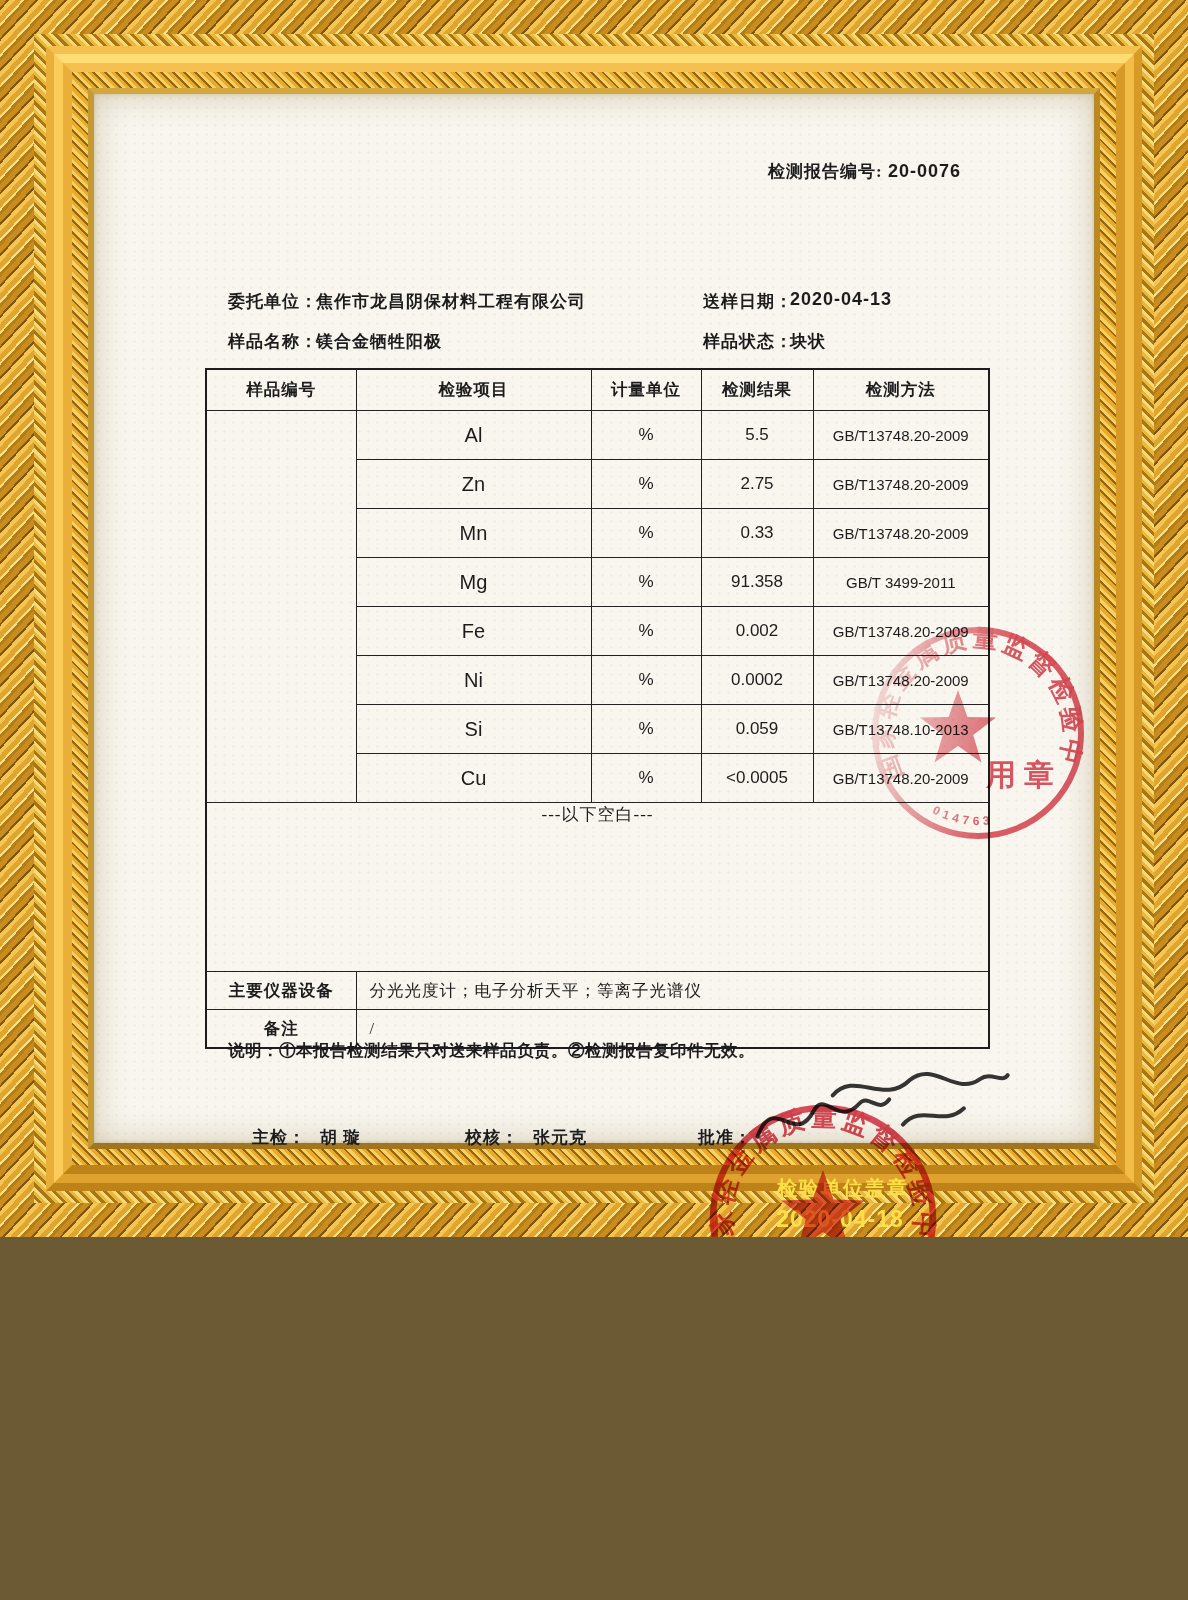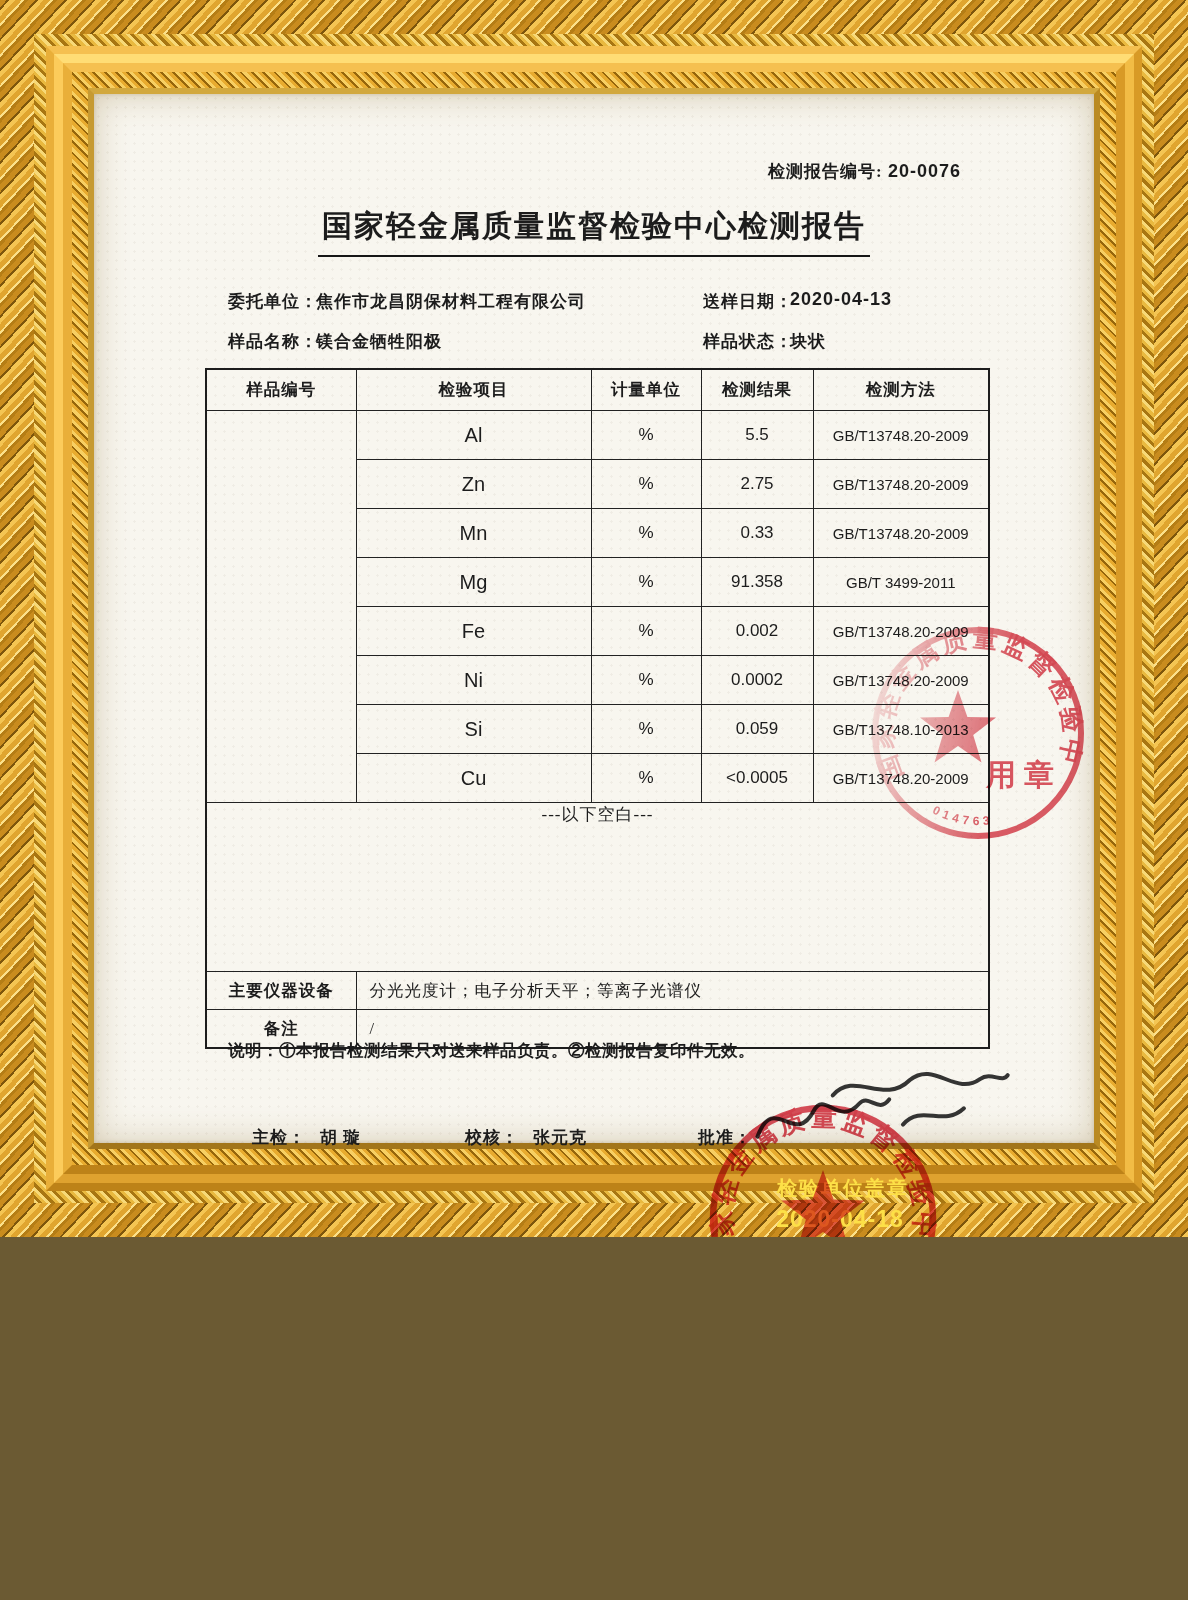--- a/index.html
+++ b/index.html
@@ -88,21 +88,20 @@
 
   <div id="paper"></div>
 
   <div id="content">
 
     <div class="abs repno">
       <span>检测报告编号:</span>
       <span class="v">20-0076</span>
     </div>
 
-    <div class="abs title">国家轻金属质量监督检验中心检测报告</div>
 
     <span class="abs lbl" style="top:290px;left:228px">委托单位：</span>
     <span class="abs val" style="top:290px;left:316px">焦作市龙昌阴保材料工程有限公司</span>
     <span class="abs lbl" style="top:290px;left:703px">送样日期：</span>
     <span class="abs val latin" style="top:289px;left:790px">2020-04-13</span>
 
     <span class="abs lbl" style="top:330px;left:228px">样品名称：</span>
     <span class="abs val" style="top:330px;left:316px">镁合金牺牲阳极</span>
     <span class="abs lbl" style="top:330px;left:703px">样品状态：</span>
     <span class="abs val" style="top:330px;left:790px">块状</span>

